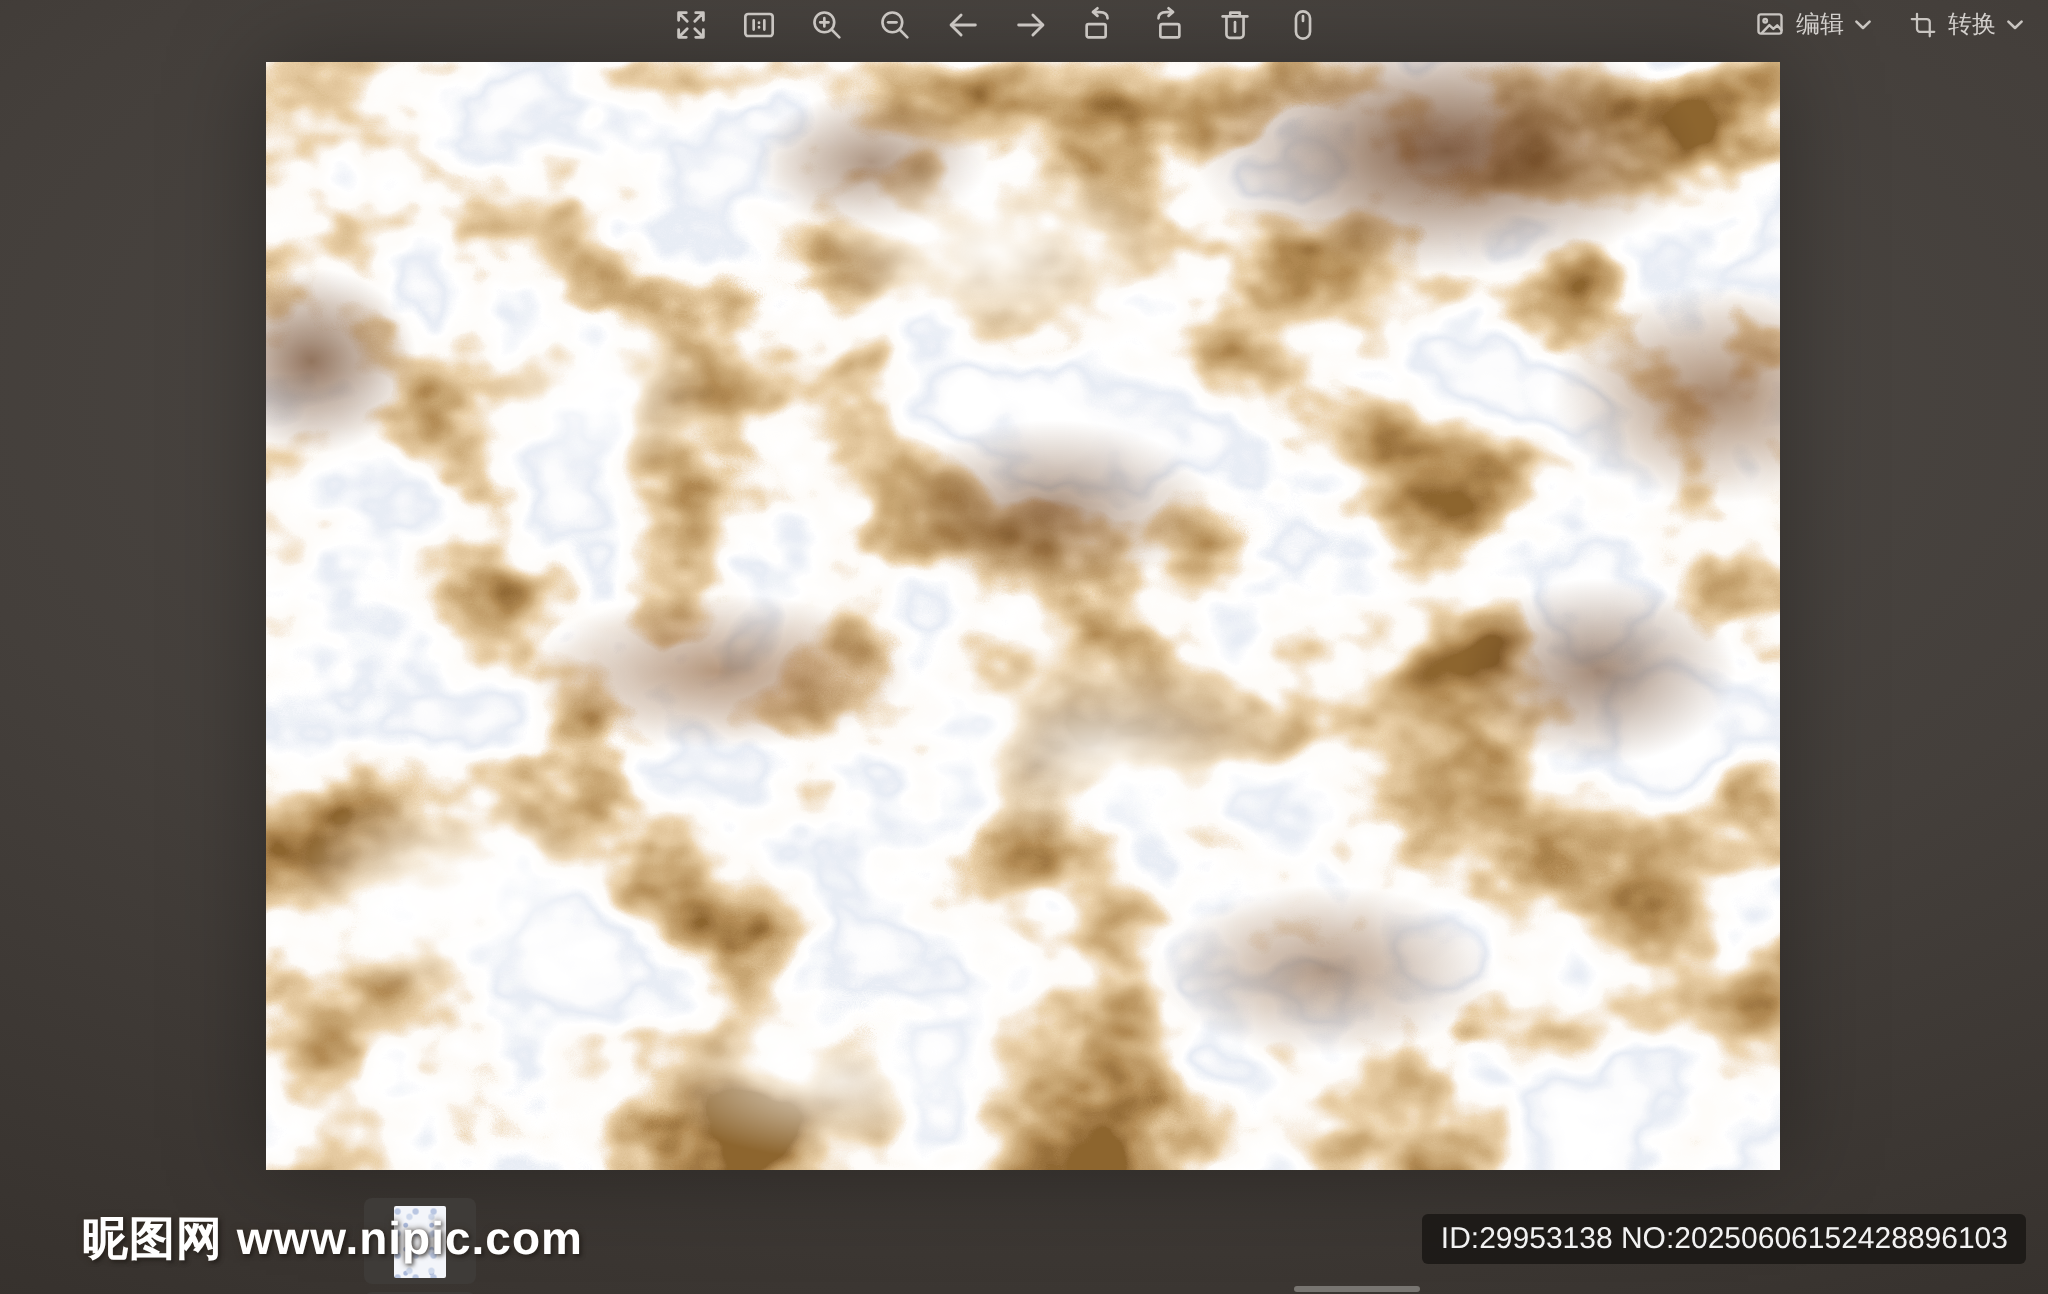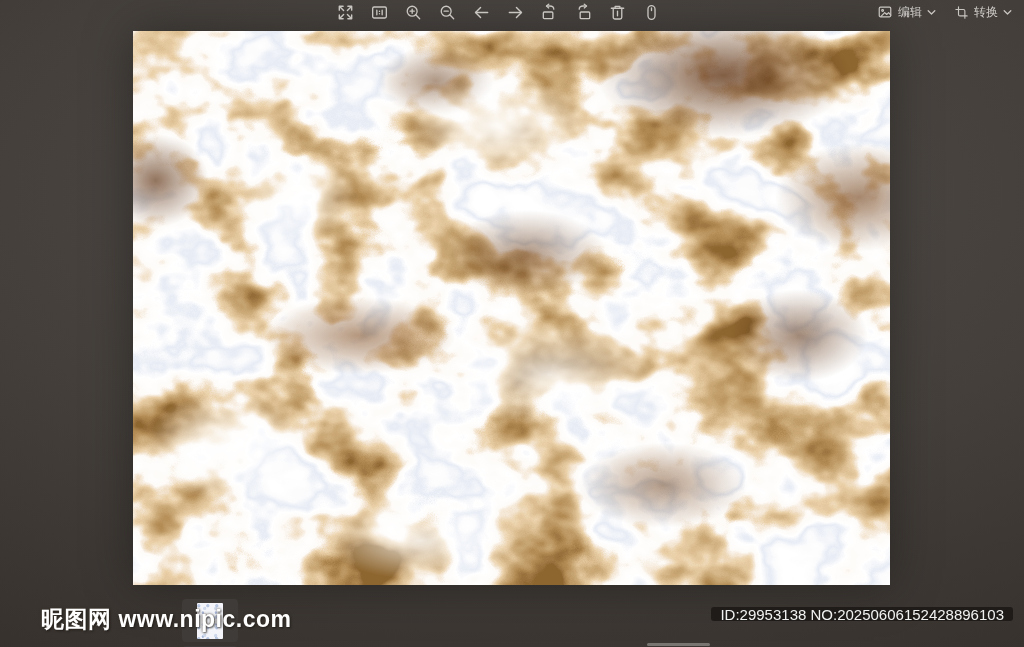--- a/index.html
+++ b/index.html
@@ -88,21 +88,21 @@
     radial-gradient(circle 4px at 78% 78%, #ef8e2e 60%, transparent 80%),
     radial-gradient(circle 2px at 15% 48%, #7a1040 60%, transparent 85%),
     radial-gradient(circle 2px at 58% 88%, #7a1040 60%, transparent 85%),#e22a92;}
   .t10{width:16px;height:40px;background:
     radial-gradient(circle 1.5px at 30% 30%, #71b4e4 60%, transparent 100%) 0 0/7px 8px,
     radial-gradient(circle 1.5px at 70% 70%, #14578e 60%, transparent 100%) 0 0/8px 7px,#2d7fc0;}
   .more-slot{color:#d8d6d3;font-size:12px;}
   
   .watermark{position:absolute;left:6px;top:604px;z-index:40;color:#ffffff;font-size:23px;font-weight:bold;letter-spacing:0.5px;white-space:nowrap;
     text-shadow:0 0 3px rgba(60,50,40,0.9),1px 1px 2px rgba(0,0,0,0.55);pointer-events:none;margin-left:35px;}
-  .id-bar{position:absolute;right:11px;top:607px;height:14px;z-index:30;background:rgba(24,22,20,0.82);border-radius:3px;
+  .id-bar{position:absolute;right:11px;top:607px;height:25px;z-index:30;background:rgba(24,22,20,0.82);border-radius:3px;
     display:flex;align-items:center;padding:0 9px;color:#f2f2f2;font-size:15px;white-space:nowrap;}
   .scrollbar-thumb{position:absolute;left:647px;top:643px;width:63px;height:3px;border-radius:2px;background:rgba(172,169,165,0.55);z-index:15;cursor:pointer;}
 </style>
 </head>
 <body>
 
 <div class="toolbar">
   <button class="tool-btn">
     <span>
         <svg width="19" height="19" viewBox="0 0 20 20" fill="none" stroke="currentColor" stroke-width="1.5" stroke-linecap="round" stroke-linejoin="round">

